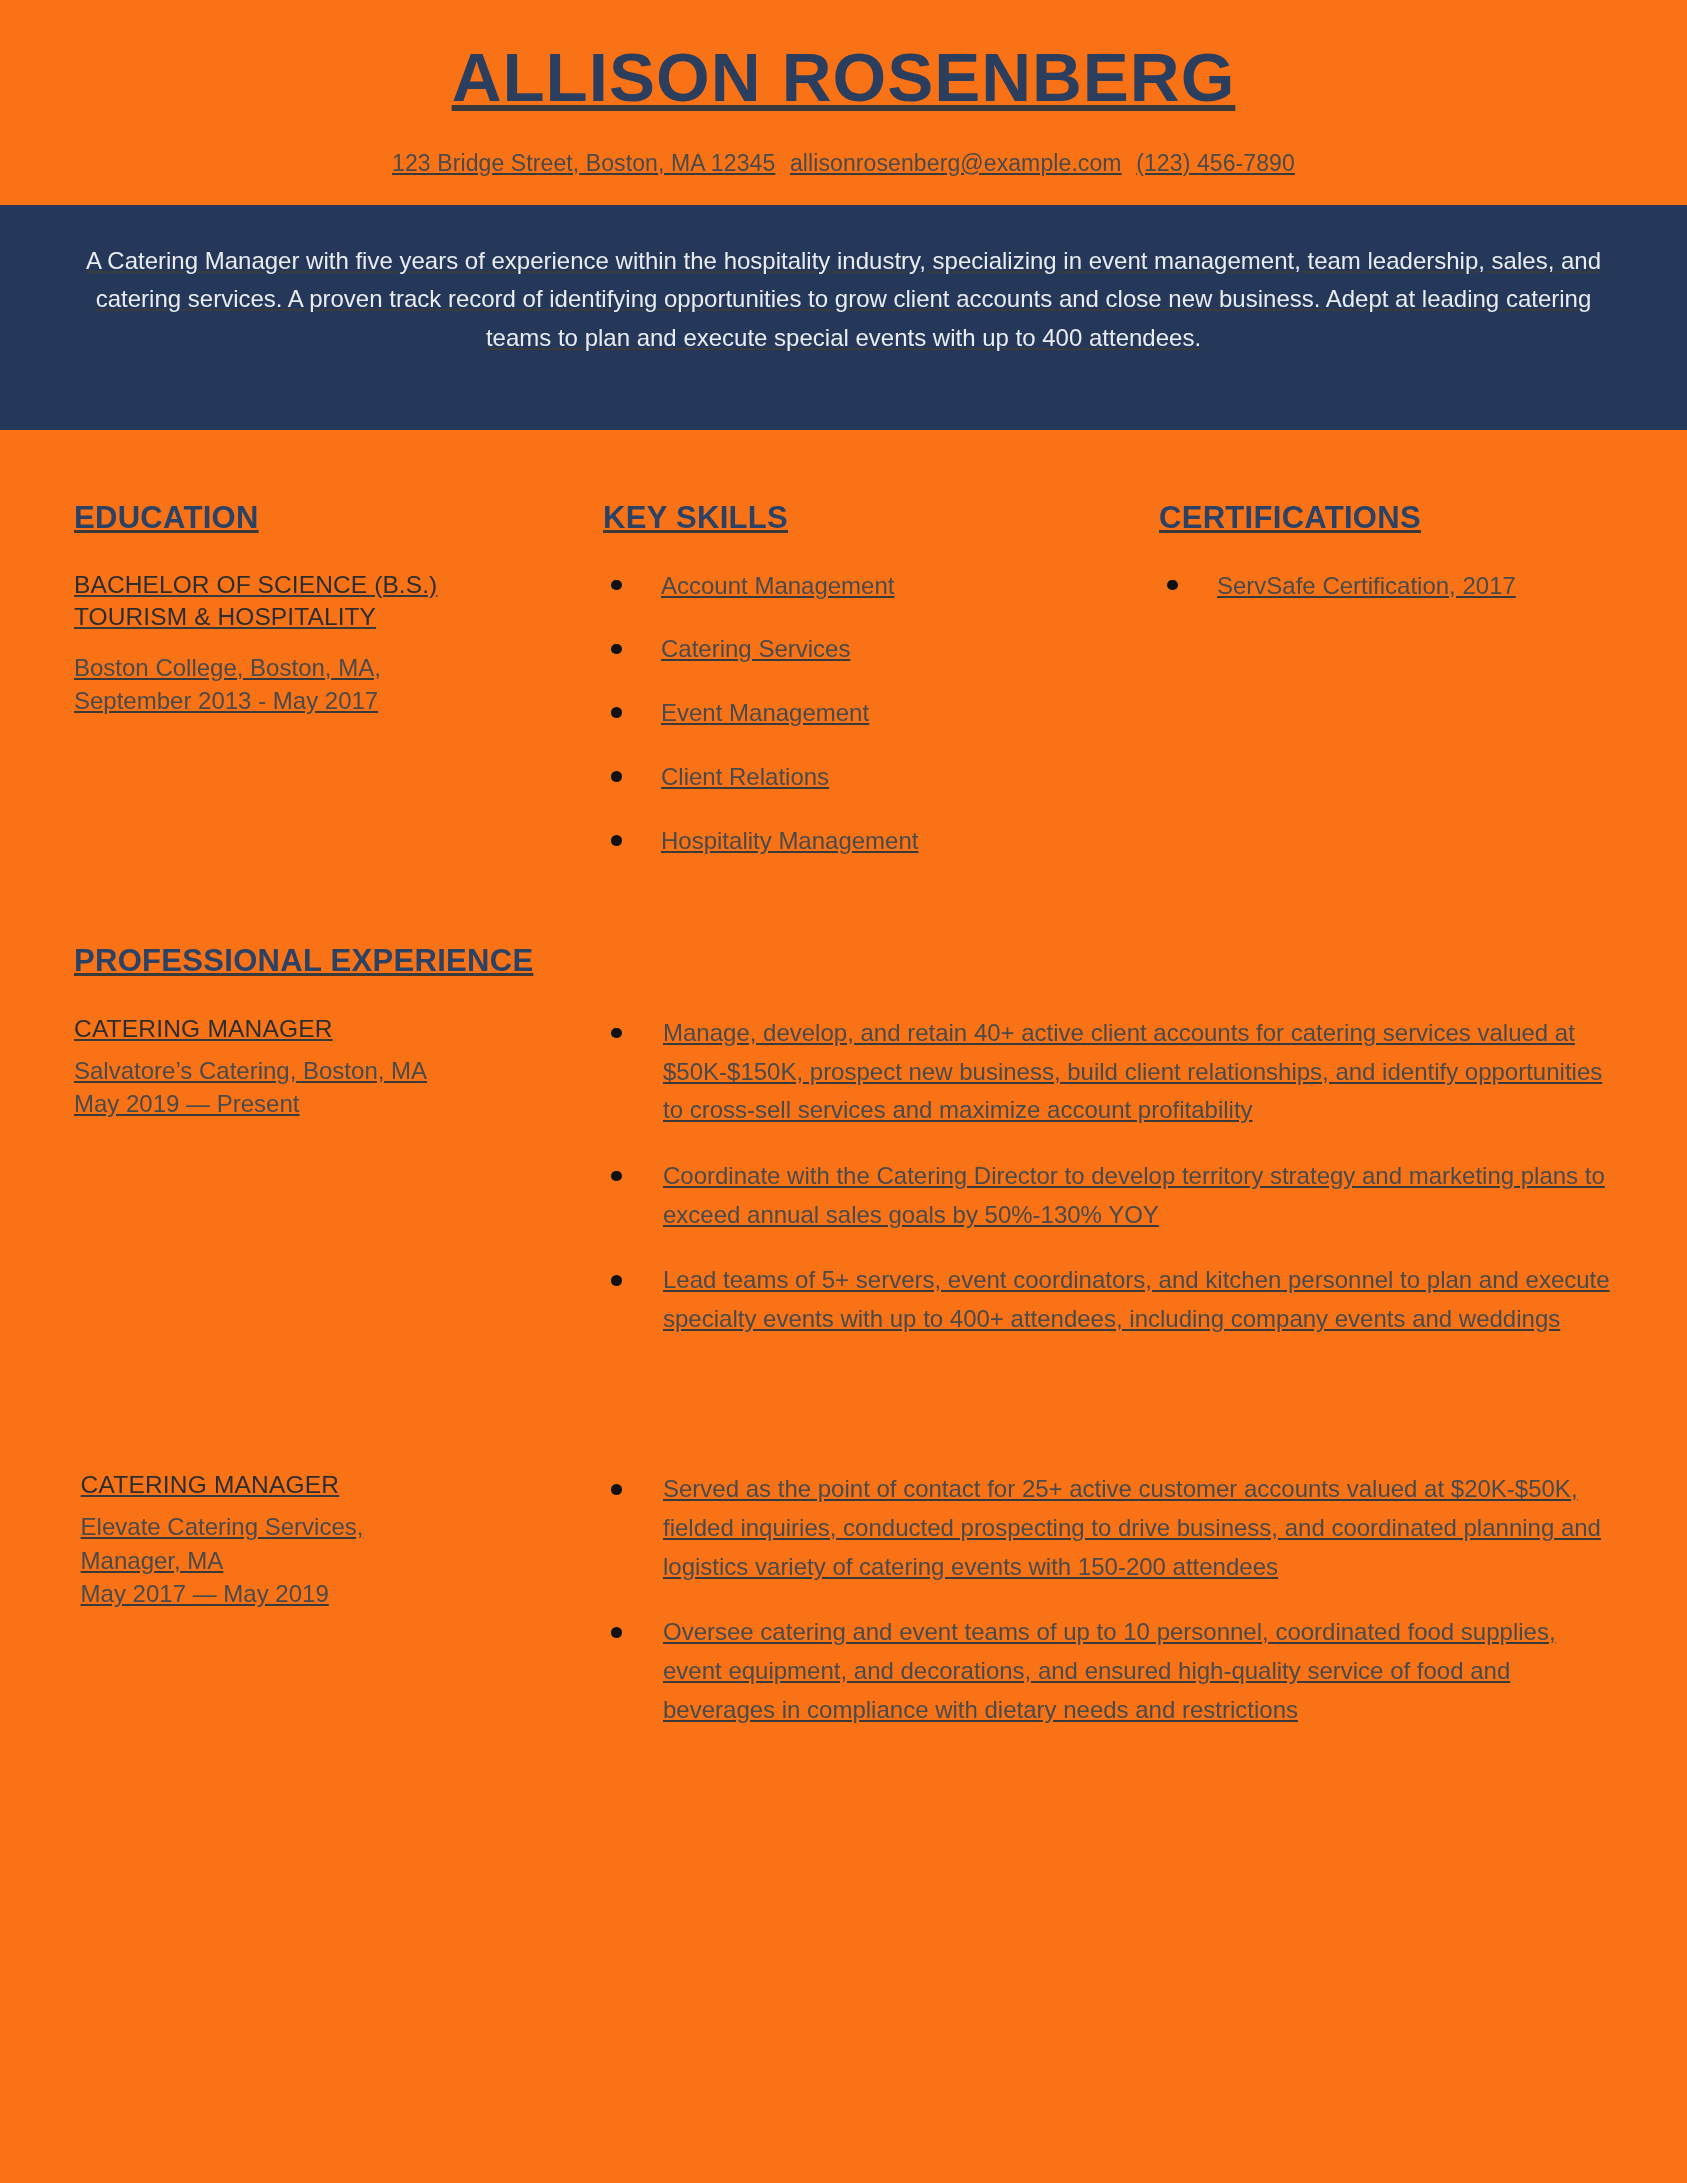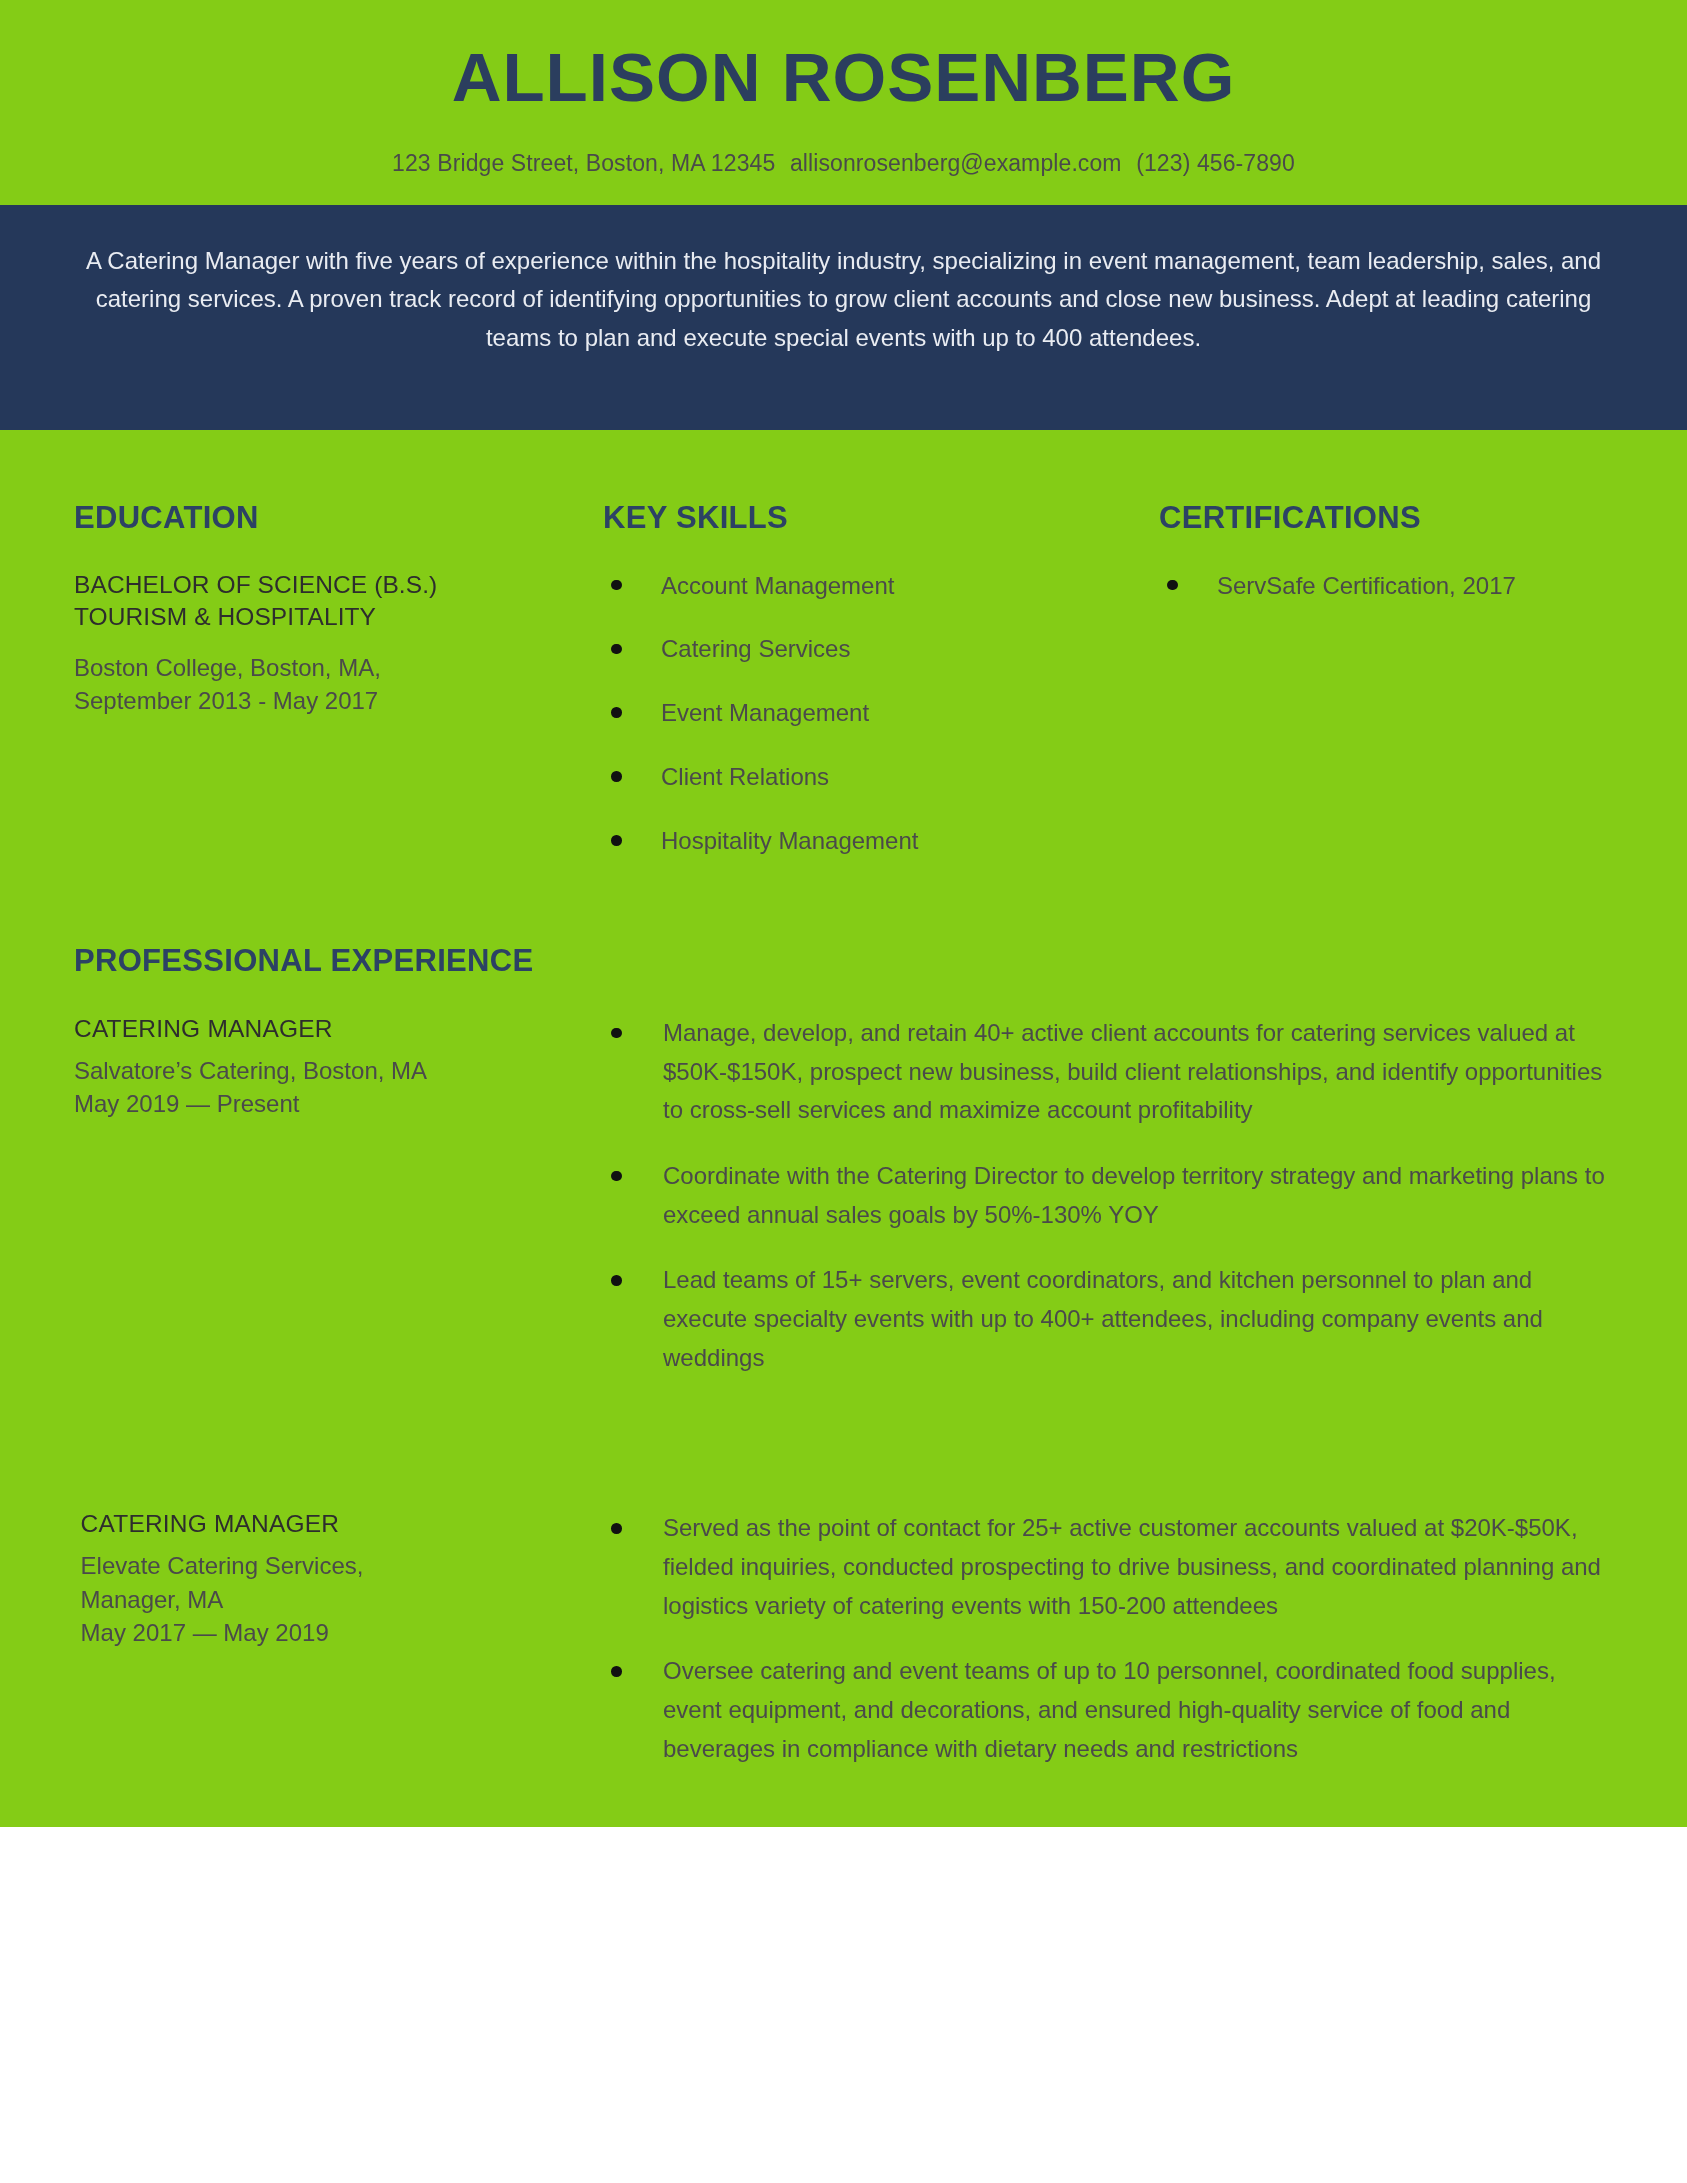--- a/index.html
+++ b/index.html
@@ -10,23 +10,24 @@
   body {
     width: 1687px;
     height: 2183px;
     font-family: "Liberation Sans", sans-serif;
     color: #3a3a3a;
     -webkit-font-smoothing: antialiased;
   }
   .page {
     position: relative;
     width: 1687px;
-    height: 1827px;
-    background: #84cc16;
+    height: 2183px;
+    background: #f97316;
     overflow: hidden;
+    text-decoration: underline;
   }
 
   
   .header {
     padding-top: 41px;
     text-align: center;
   }
   .name {
     font-size: 69px;
     letter-spacing: 1px;
@@ -231,21 +232,21 @@
           <p class="job-title">CATERING MANAGER</p>
           <p class="job-meta">
             <span>Salvatore’s Catering, Boston, MA</span><br>
             <span>May 2019 — Present</span>
           </p>
         </div>
         <div class="exp-right">
           <ul class="bullets">
             <li>Manage, develop, and retain 40+ active client accounts for catering services valued at $50K-$150K, prospect new business, build client relationships, and identify opportunities to cross-sell services and maximize account profitability</li>
             <li>Coordinate with the Catering Director to develop territory strategy and marketing plans to exceed annual sales goals by 50%-130% YOY</li>
-            <li>Lead teams of 15+ servers, event coordinators, and kitchen personnel to plan and execute specialty events with up to 400+ attendees, including company events and weddings</li>
+            <li>Lead teams of 5+ servers, event coordinators, and kitchen personnel to plan and execute specialty events with up to 400+ attendees, including company events and weddings</li>
           </ul>
         </div>
       </div>
 
       <div class="exp-entry second">
         <div class="exp-left indented">
           <p class="job-title">CATERING MANAGER</p>
           <p class="job-meta">
             <span>Elevate Catering Services,</span><br>
             <span>Manager, MA</span><br>

